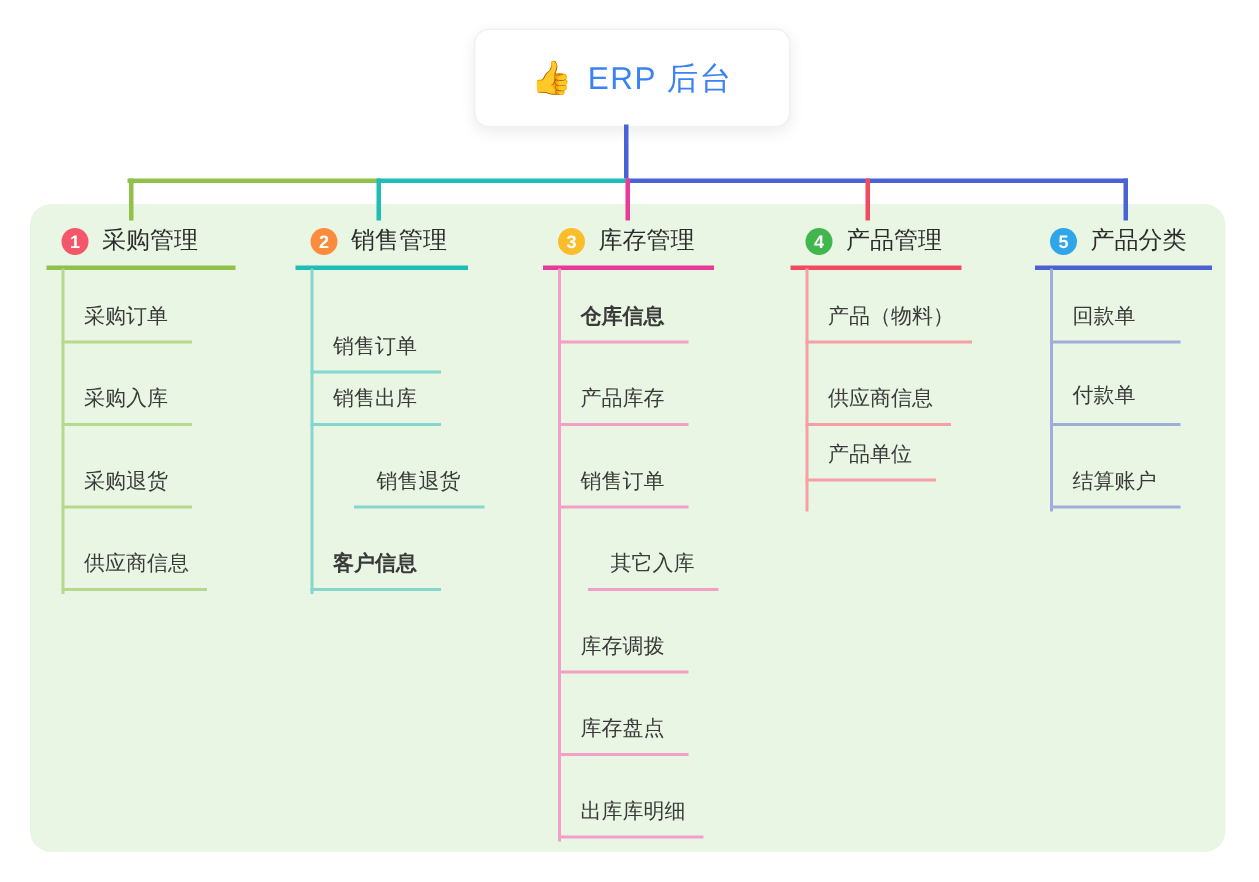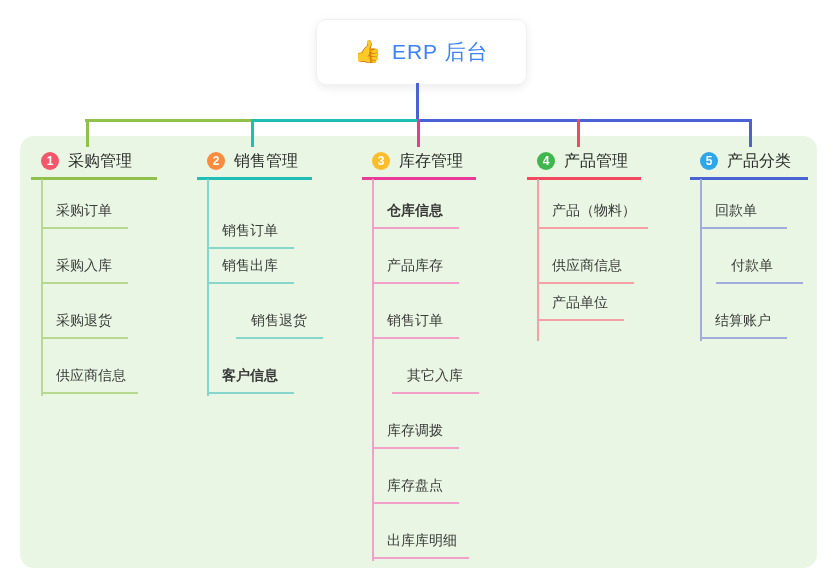--- a/index.html
+++ b/index.html
@@ -122,20 +122,20 @@
         <div class="child-label">产品单位</div>
       </div>
       <div class="col-title" style="left: 690px; width: 118px; border-bottom-color: rgb(74, 99, 212);">
         <div class="badge" style="background: rgb(46, 166, 233);">5</div>
         <div class="col-label">产品分类</div>
       </div>
       <div class="spine" style="left: 700px; top: 179px; height: 162px; background: rgb(159, 173, 218);"></div>
       <div class="child-row" style="left: 700px; top: 205px; border-bottom-color: rgb(159, 173, 218);">
         <div class="child-label">回款单</div>
       </div>
-      <div class="child-row" style="left: 716px; top: 260px; border-bottom-color: rgb(159, 173, 218);">
+      <div class="child-row" style="left: 700px; top: 260px; border-bottom-color: rgb(159, 173, 218); font-family: Liberation Serif, serif;">
         <div class="child-label">付款单</div>
       </div>
       <div class="child-row" style="left: 700px; top: 315px; border-bottom-color: rgb(159, 173, 218);">
         <div class="child-label">结算账户</div>
       </div>
     </div>
 </div>
 
 </body></html>

